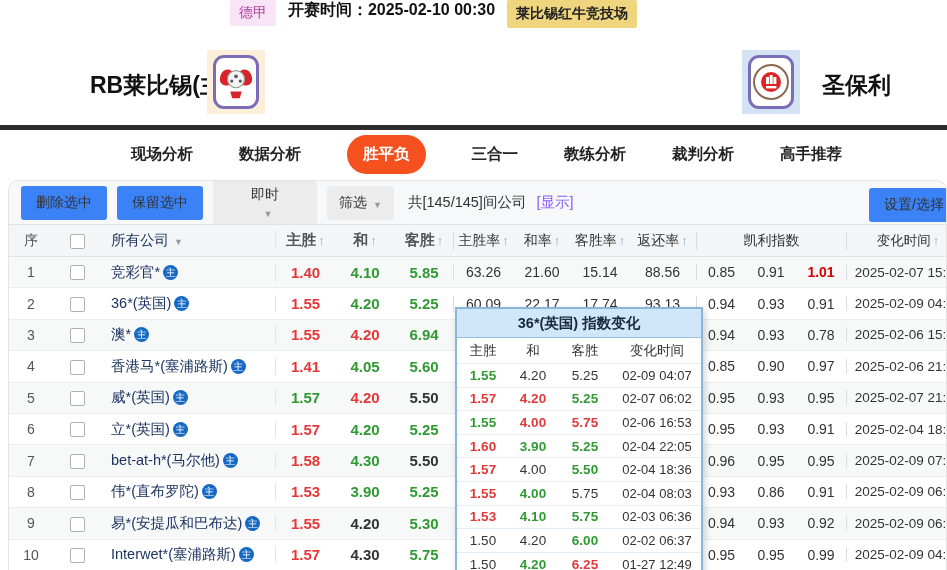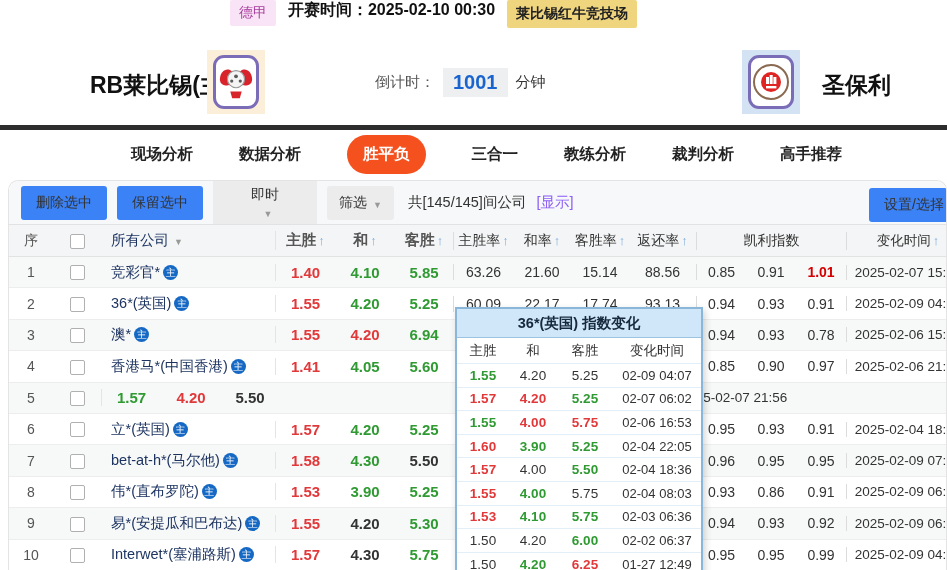--- a/index.html
+++ b/index.html
@@ -113,25 +113,20 @@
         <path d="M37 21 C37 11 29 7 24 12 L25 25 C31 28 36 27 37 21Z" fill="#d8232a"></path>
         <circle cx="20" cy="20" r="9" fill="#f4f4f4" stroke="#9a9a9a" stroke-width="1.2"></circle>
         <circle cx="20" cy="17" r="2" fill="#5a5a5a"></circle>
         <circle cx="15.5" cy="22" r="1.7" fill="#5a5a5a"></circle>
         <circle cx="24.5" cy="22" r="1.7" fill="#5a5a5a"></circle>
         <path d="M14 33 L26 33 L24 40 L16 40 Z" fill="#d8232a"></path>
       </svg>
     </div>
   </div>
 
-  <div class="countdown">
-    <span class="cd-label">倒计时：</span>
-    <span class="cd-num">1001</span>
-    <span class="cd-unit">分钟</span>
-  </div>
 
   <div class="logo-tile away-tile">
     <div class="logo-frame">
       <svg width="40" height="44" viewBox="0 0 40 44">
         <circle cx="20" cy="22" r="17" fill="#fff" stroke="#8b6a52" stroke-width="2"></circle>
         <circle cx="20" cy="22" r="10" fill="#e02424"></circle>
         <rect x="15" y="17" width="3" height="7" fill="#fff"></rect>
         <rect x="18.7" y="15" width="3" height="9" fill="#fff"></rect>
         <rect x="22.4" y="17" width="3" height="7" fill="#fff"></rect>
         <rect x="15" y="26" width="10.4" height="2.4" fill="#fff"></rect>
@@ -236,36 +231,37 @@
         <div class="cell c-rate r3"></div>
         <div class="cell c-rate r4"></div>
         <div class="cell c-kelly k1">0.94</div>
         <div class="cell c-kelly">0.93</div>
         <div class="cell c-kelly">0.78</div>
         <div class="cell c-time">2025-02-06 15:25</div>
       </div>
       <div class="trow">
         <div class="cell c-seq">4</div>
         <div class="cell c-check"><input class="cbx" type="checkbox" style=""></div>
-        <div class="cell c-company"><span>香港马*(中国香港)</span><span class="badge">主</span></div>
+        <div class="cell c-company"><span>香港马*(塞浦路斯)</span><span class="badge">主</span></div>
         <div class="cell c-odd odd-border v-r">1.41</div>
         <div class="cell c-odd v-g">4.05</div>
         <div class="cell c-odd3 v-g">5.60</div>
         <div class="cell c-rate r1"></div>
         <div class="cell c-rate r2"></div>
         <div class="cell c-rate r3"></div>
         <div class="cell c-rate r4"></div>
         <div class="cell c-kelly k1">0.85</div>
         <div class="cell c-kelly">0.90</div>
         <div class="cell c-kelly">0.97</div>
         <div class="cell c-time">2025-02-06 21:33</div>
       </div>
       <div class="trow alt">
         <div class="cell c-seq">5</div>
         <div class="cell c-check"><input class="cbx" type="checkbox" style=""></div>
+        <div class="cell c-company"><span>威*(英国)</span><span class="badge">主</span></div>
         <div class="cell c-odd odd-border v-g">1.57</div>
         <div class="cell c-odd v-r">4.20</div>
         <div class="cell c-odd3 v-k">5.50</div>
         <div class="cell c-rate r1"></div>
         <div class="cell c-rate r2"></div>
         <div class="cell c-rate r3"></div>
         <div class="cell c-rate r4"></div>
         <div class="cell c-kelly k1">0.95</div>
         <div class="cell c-kelly">0.93</div>
         <div class="cell c-kelly">0.95</div>

